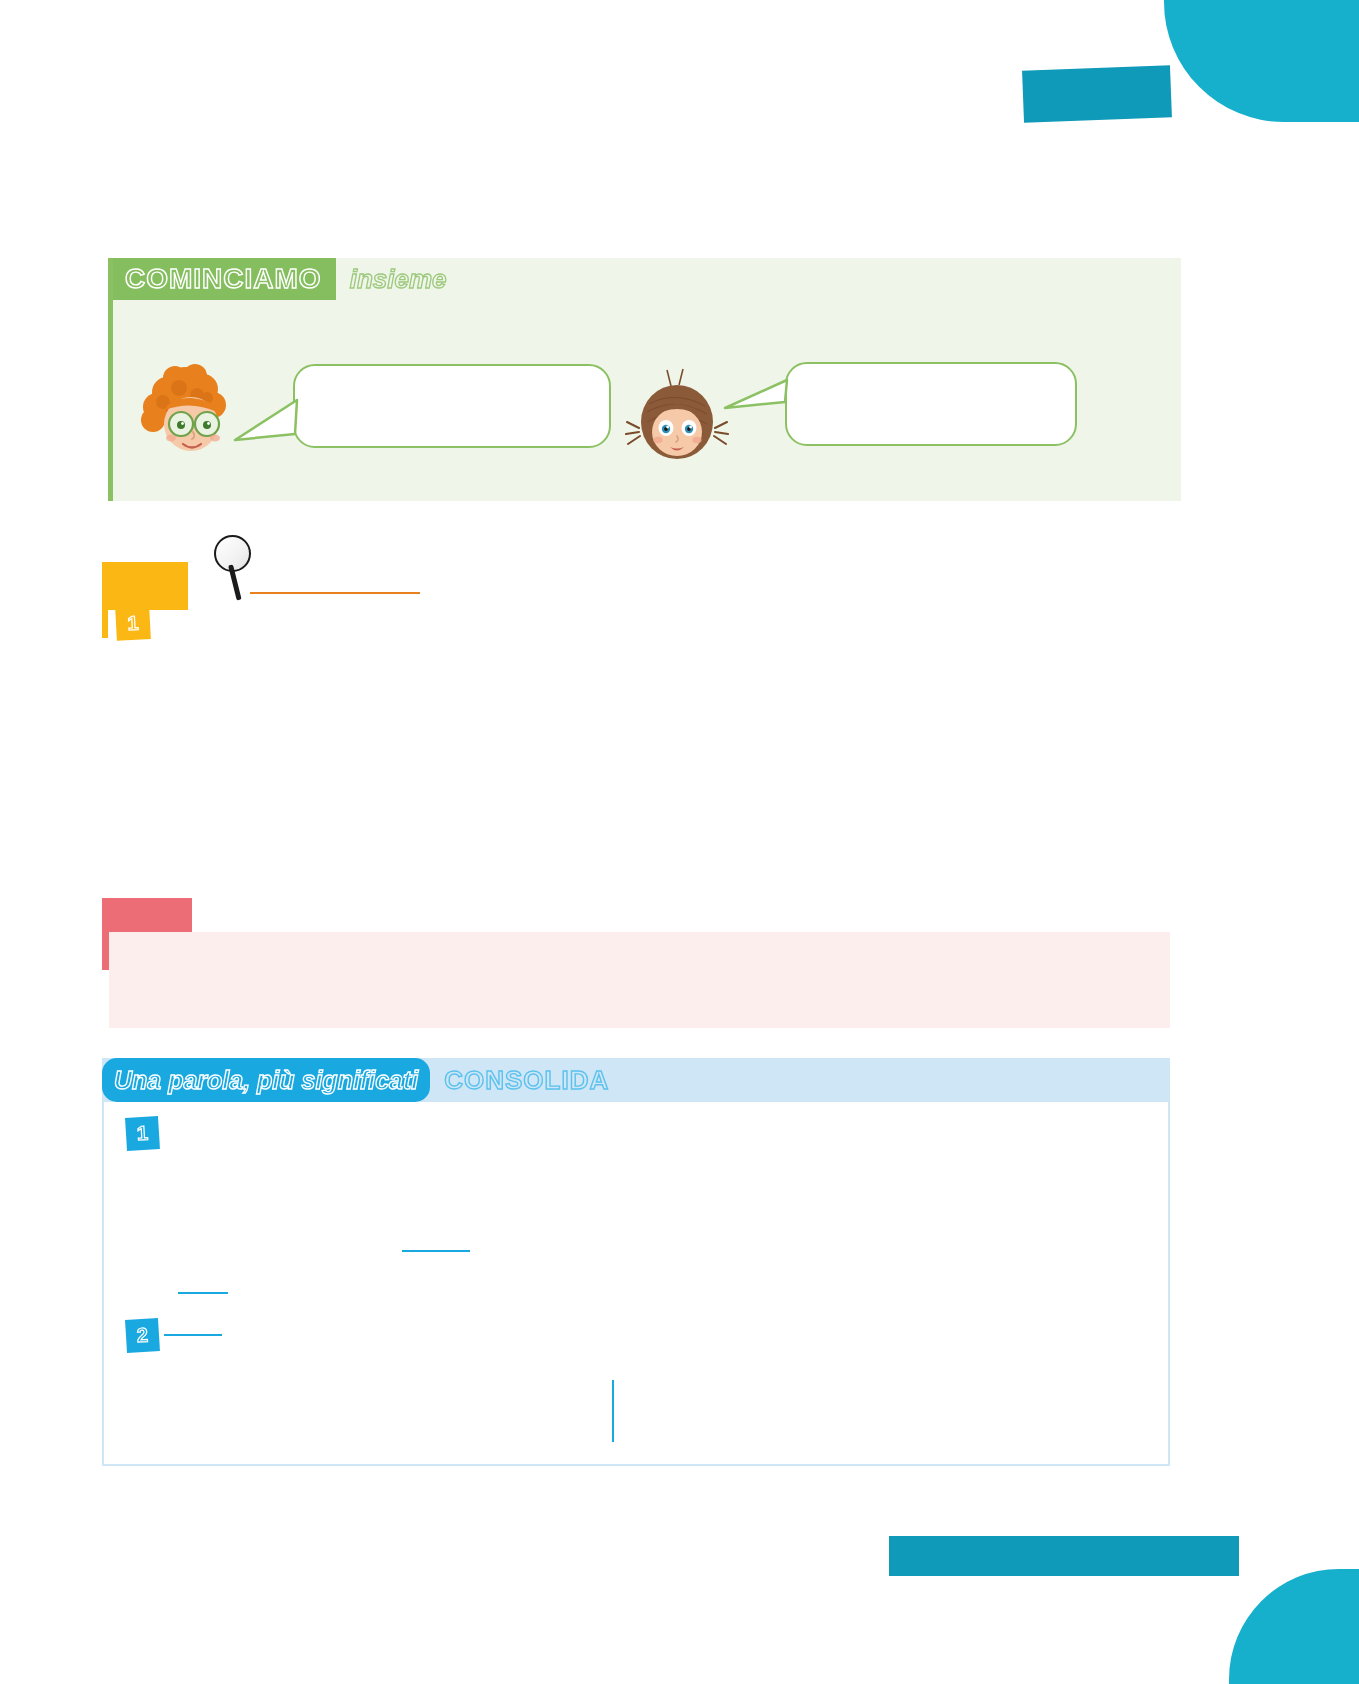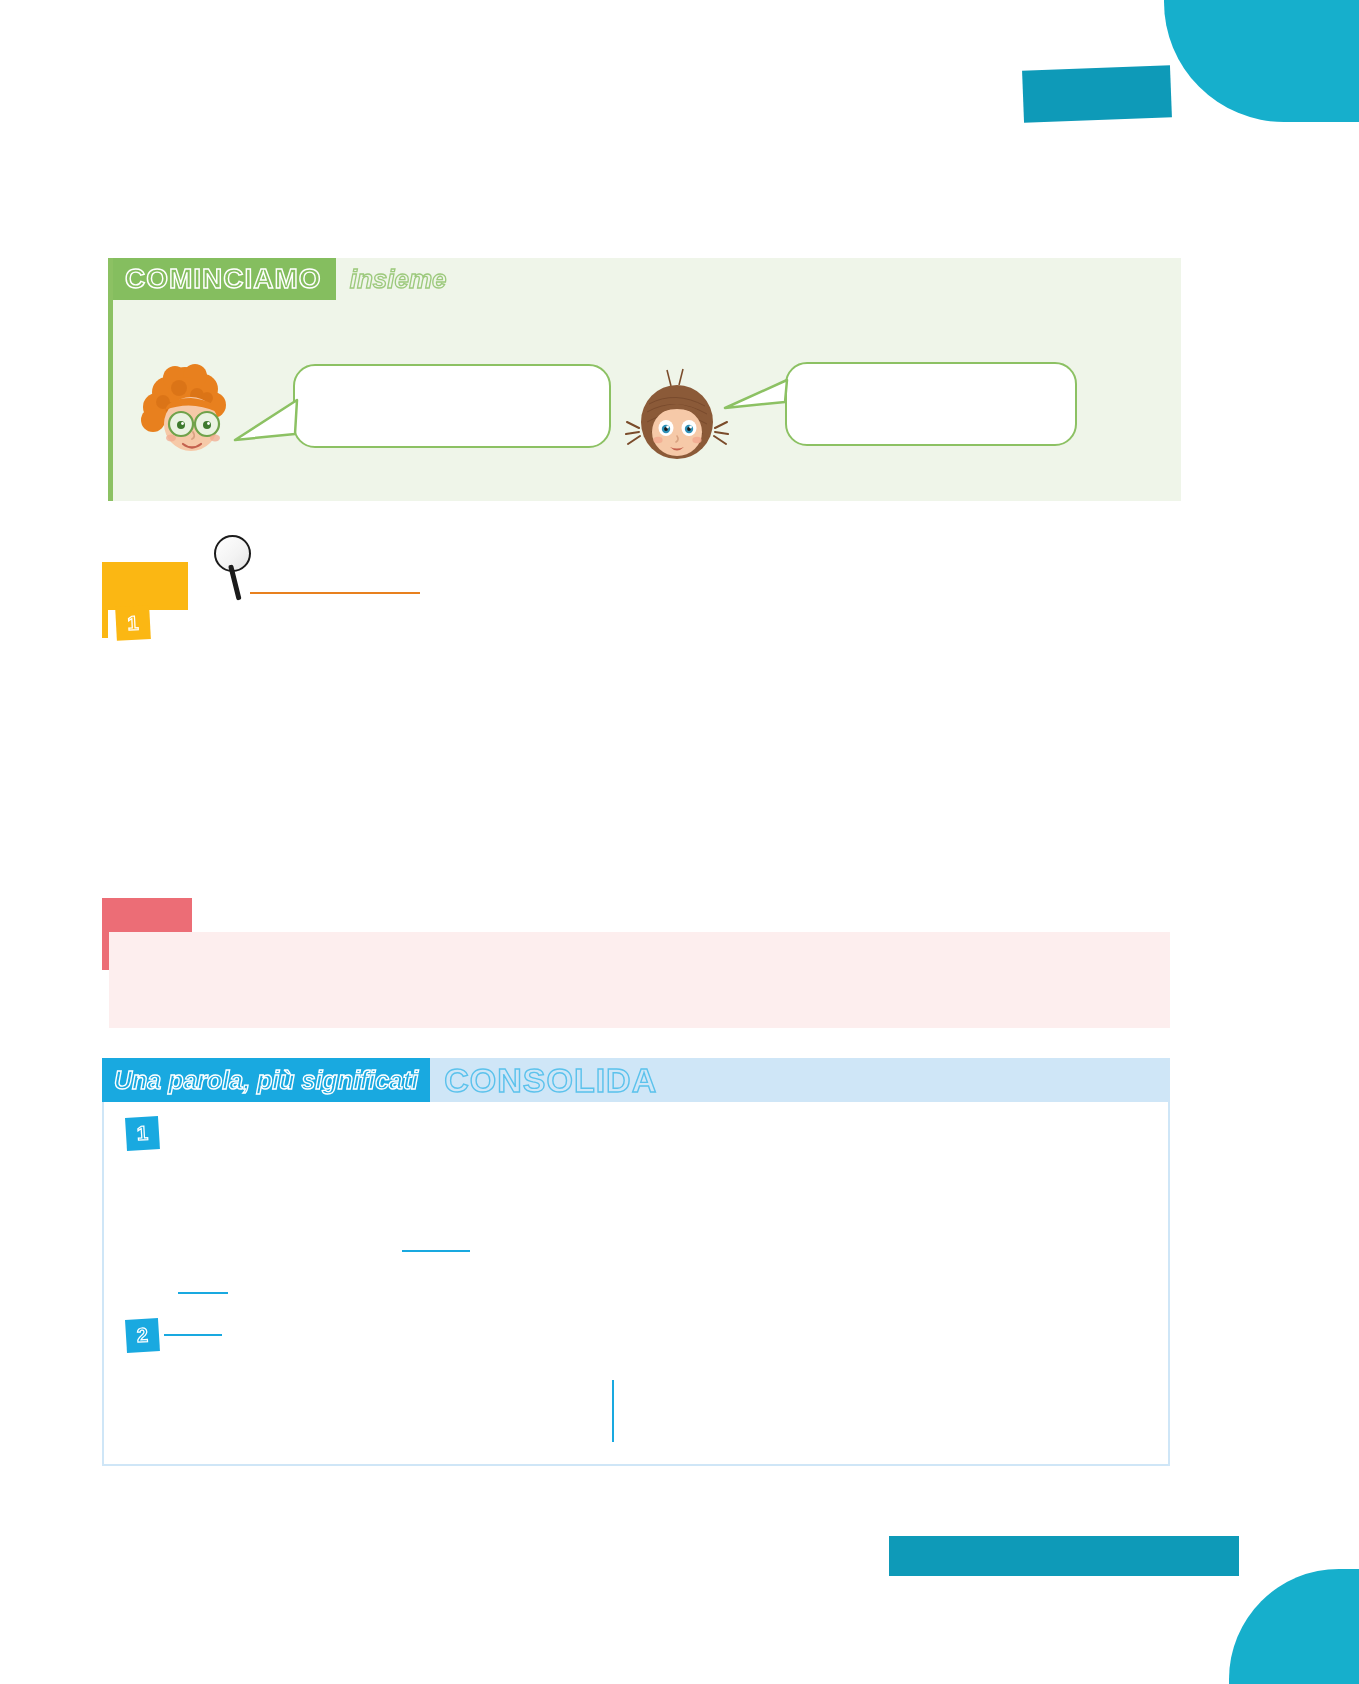--- a/index.html
+++ b/index.html
@@ -210,34 +210,35 @@
     background: #CFE6F7;
     display: flex;
     align-items: stretch;
   }
   .consolida-tag {
     background: #19A9E0;
     display: flex;
     align-items: center;
     padding: 12px 12px;
     min-width: 290px;
+    border-radius: 15px;
   }
   .consolida-tag .outline-text {
     font-size: 25px;
     font-style: italic;
     font-weight: 700;
     color: transparent;
     -webkit-text-stroke: 1.35px #ffffff;
     white-space: nowrap;
   }
   .consolida-label {
     display: flex;
     align-items: center;
     padding-left: 14px;
-    font-size: 34px;
+    font-size: 26px;
     letter-spacing: 1px;
     font-weight: 700;
     color: transparent;
     -webkit-text-stroke: 1.4px #5BC2EC;
   }
   .consolida-body {
     position: relative;
     height: 362px;
     background: #ffffff;
     border: 2.5px solid #CFE6F7;

